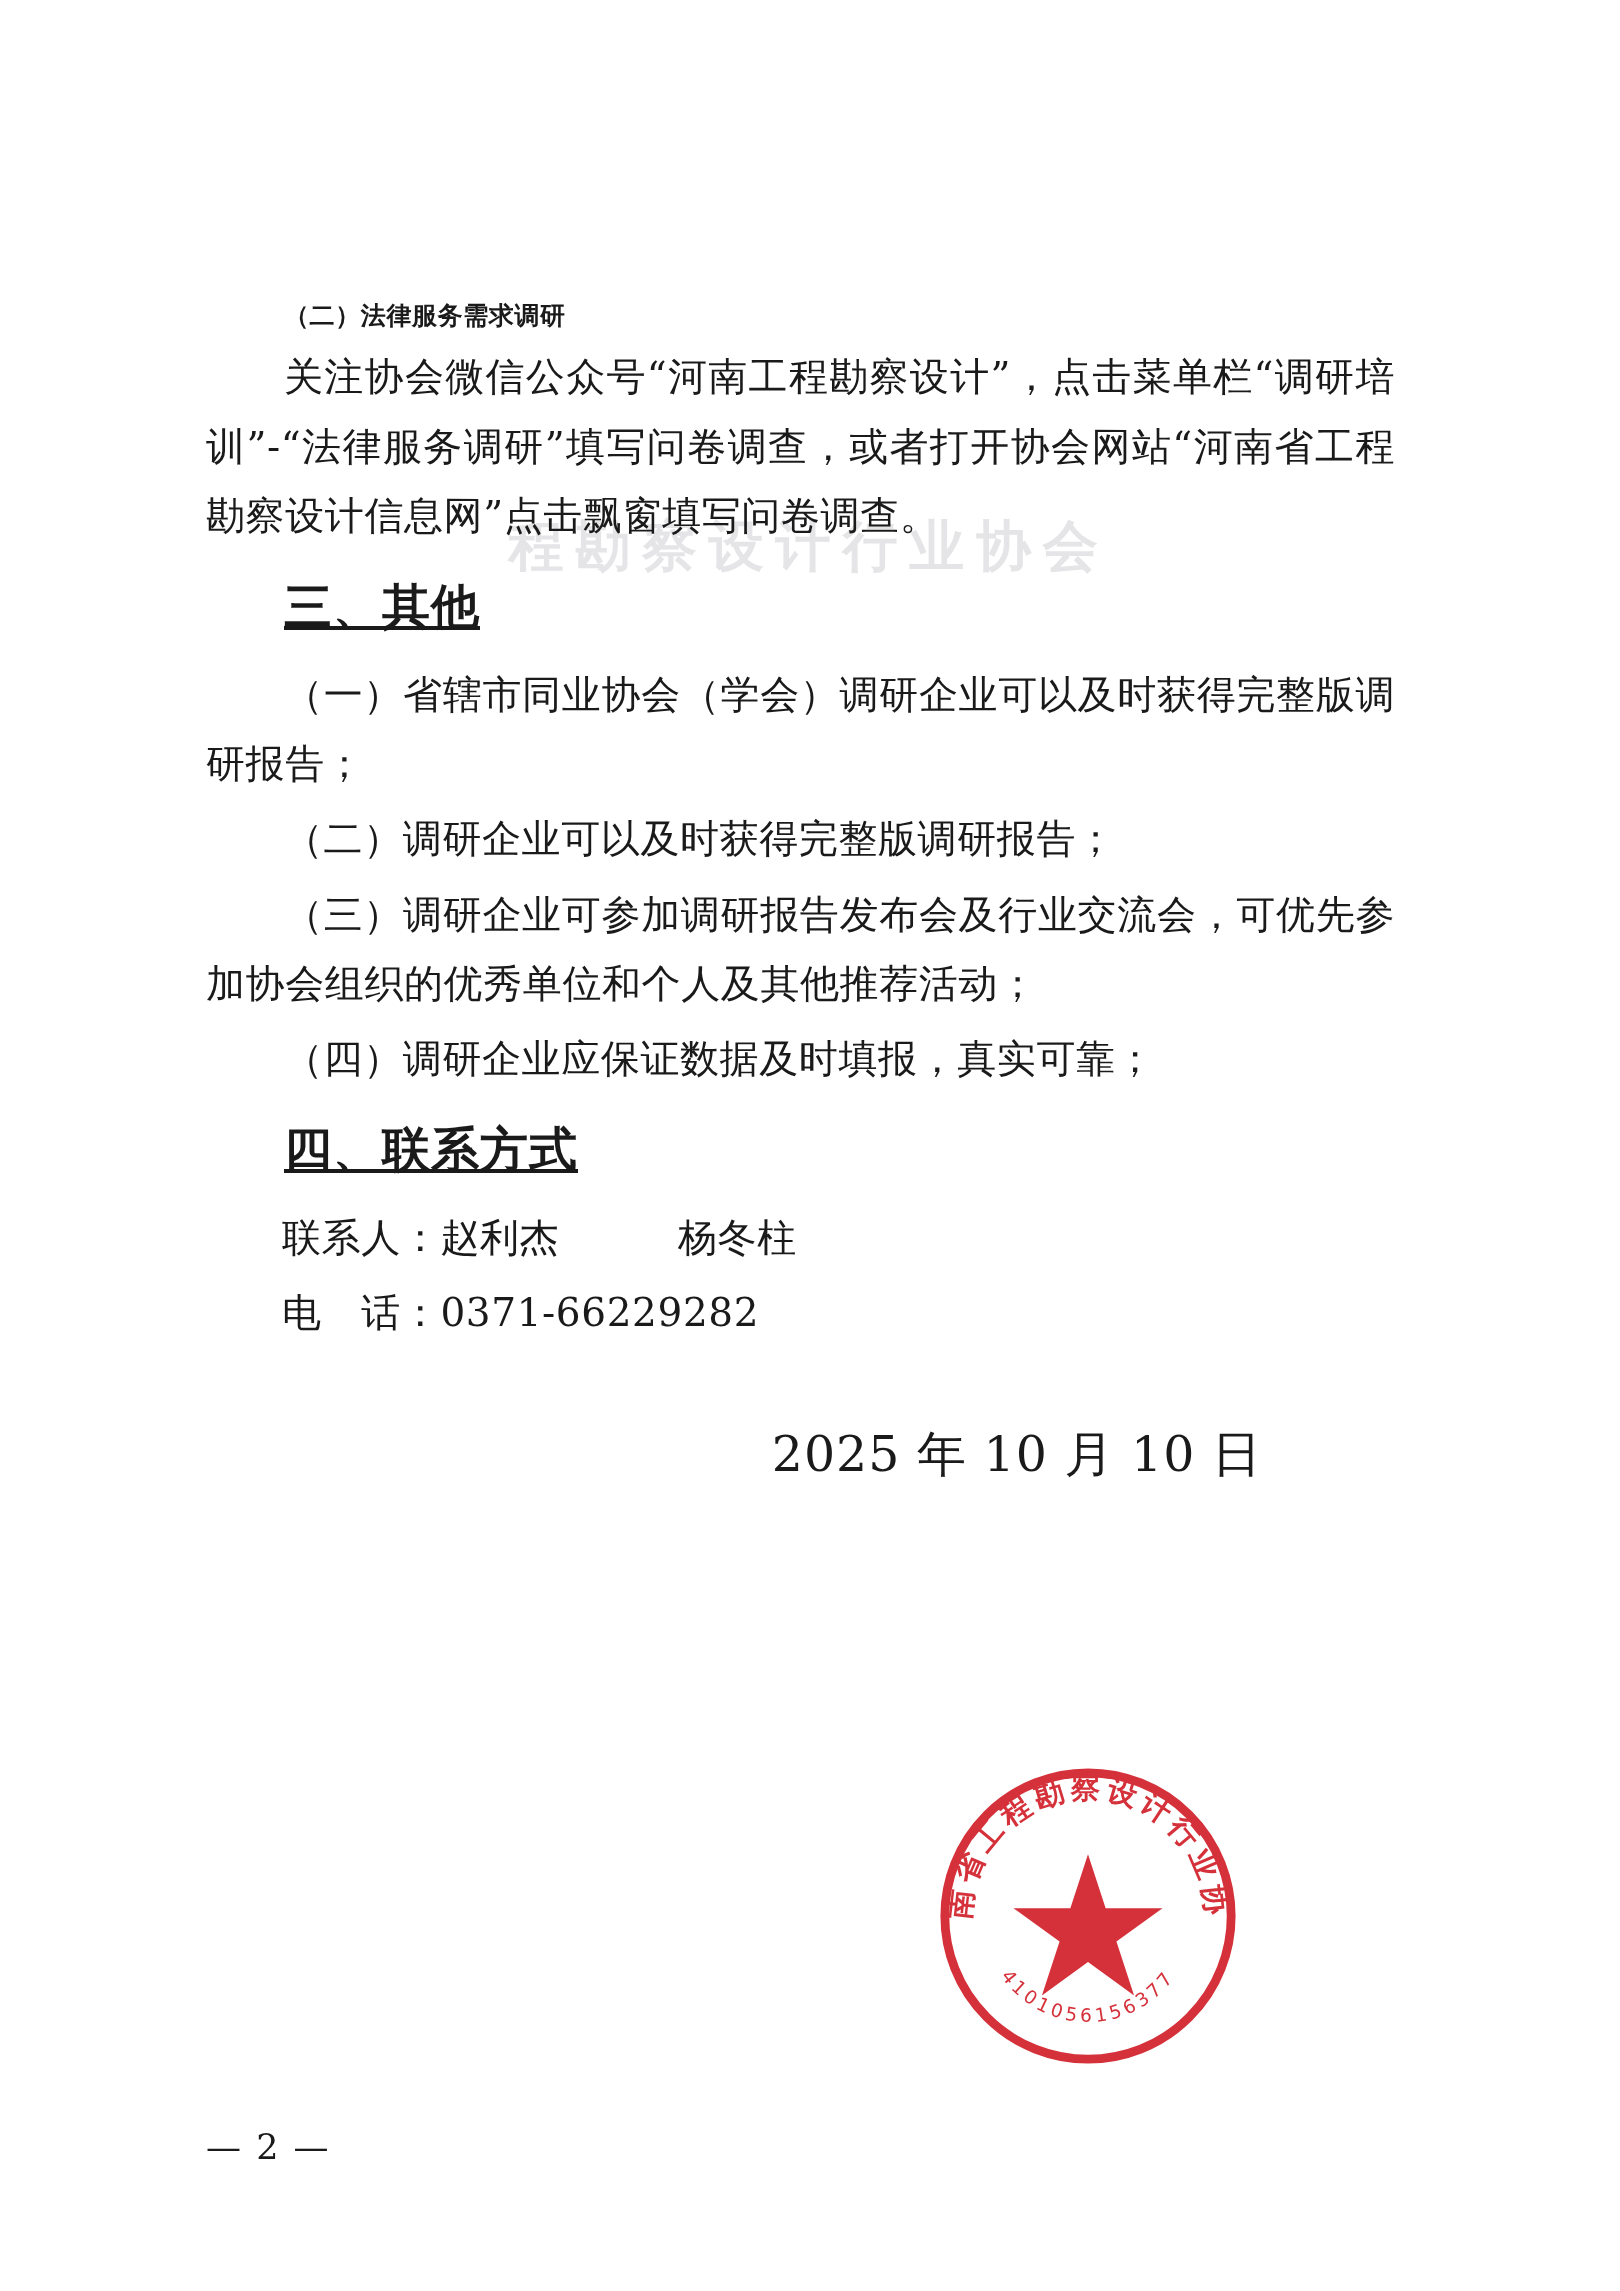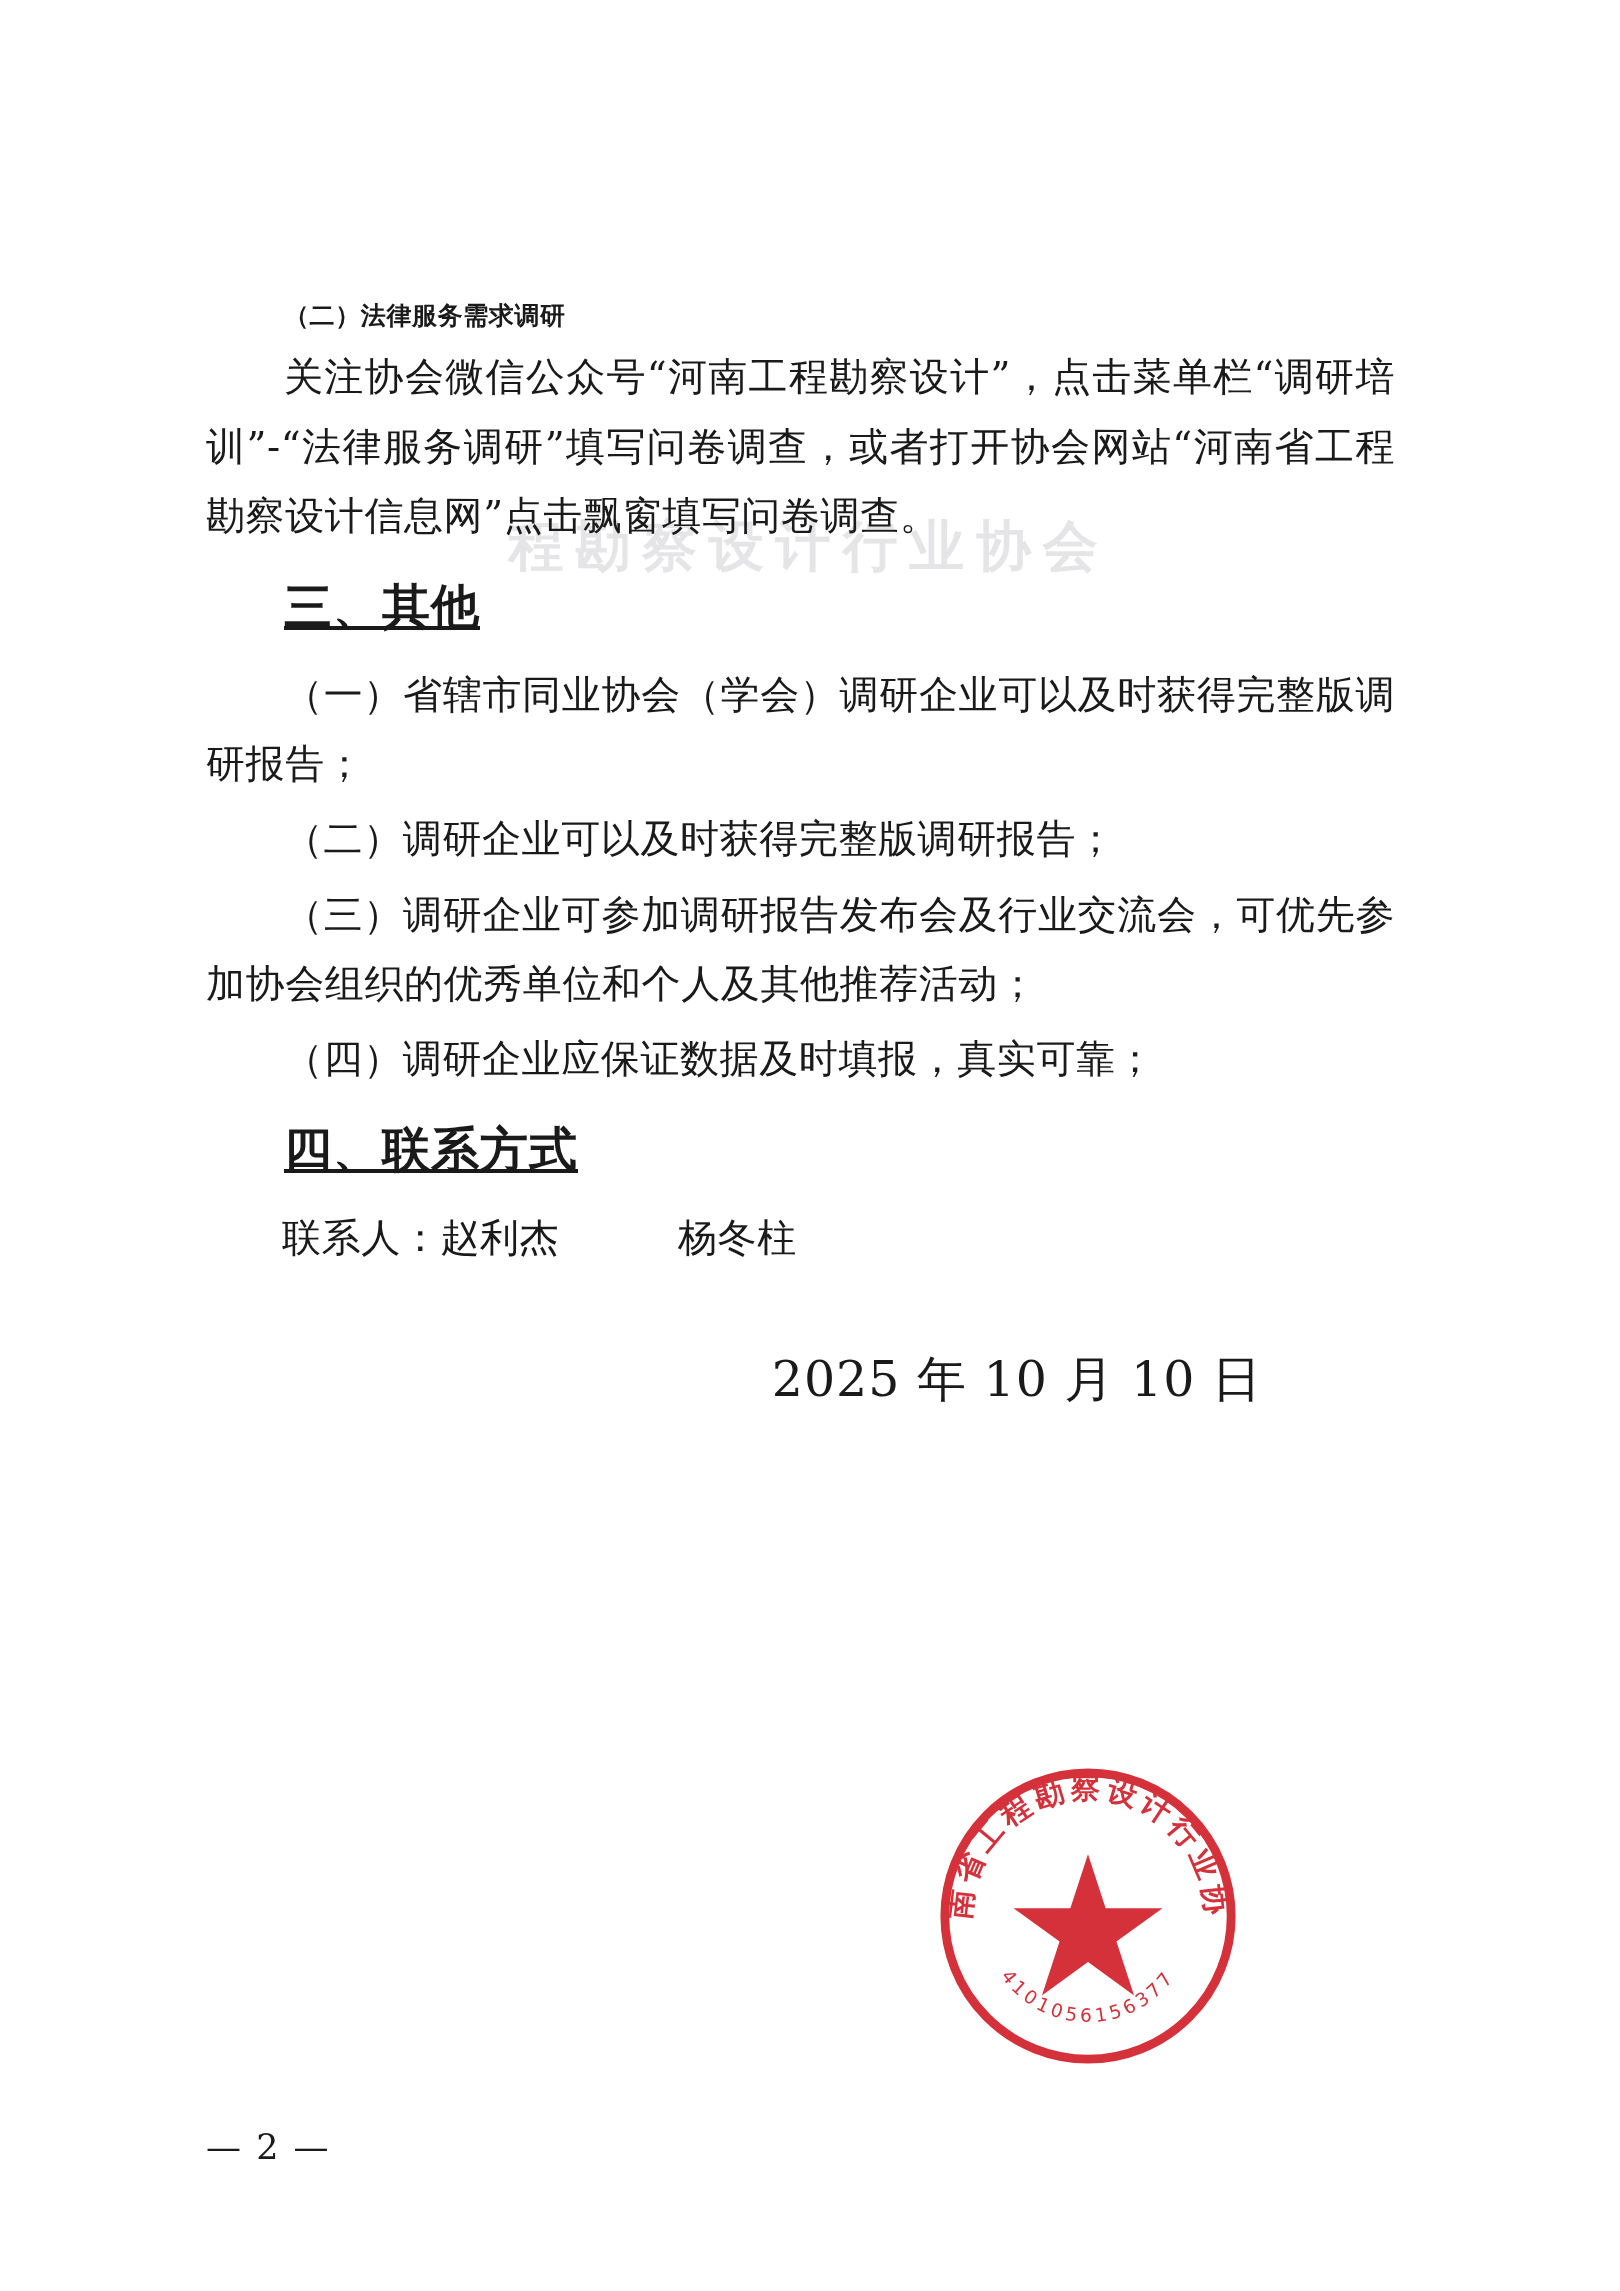--- a/index.html
+++ b/index.html
@@ -129,20 +129,23 @@
 
     <p class="para">（四）调研企业应保证数据及时填报，真实可靠；</p>
 
 
     <p class="heading">四、联系方式</p>
 
     <p class="contact">
       <span>联系人：</span><span>赵利杰　　　杨冬柱</span>
     </p>
 
+    <p class="contact">
+      <span>电　话：</span><span>0371-66229282</span>
+    </p>
 
     <div class="date-line">2025 年 10 月 10 日</div>
 
   </div>
 
   <div class="seal">
     <svg width="304" height="304" viewBox="0 0 310 310" xmlns="http://www.w3.org/2000/svg">
       <defs>
         <path id="sealArcTop" d="M 35,155 A 120,120 0 0 1 275,155" fill="none"></path>
         <path id="sealArcBottom" d="M 62,210 A 108,108 0 0 0 248,210" fill="none"></path>

